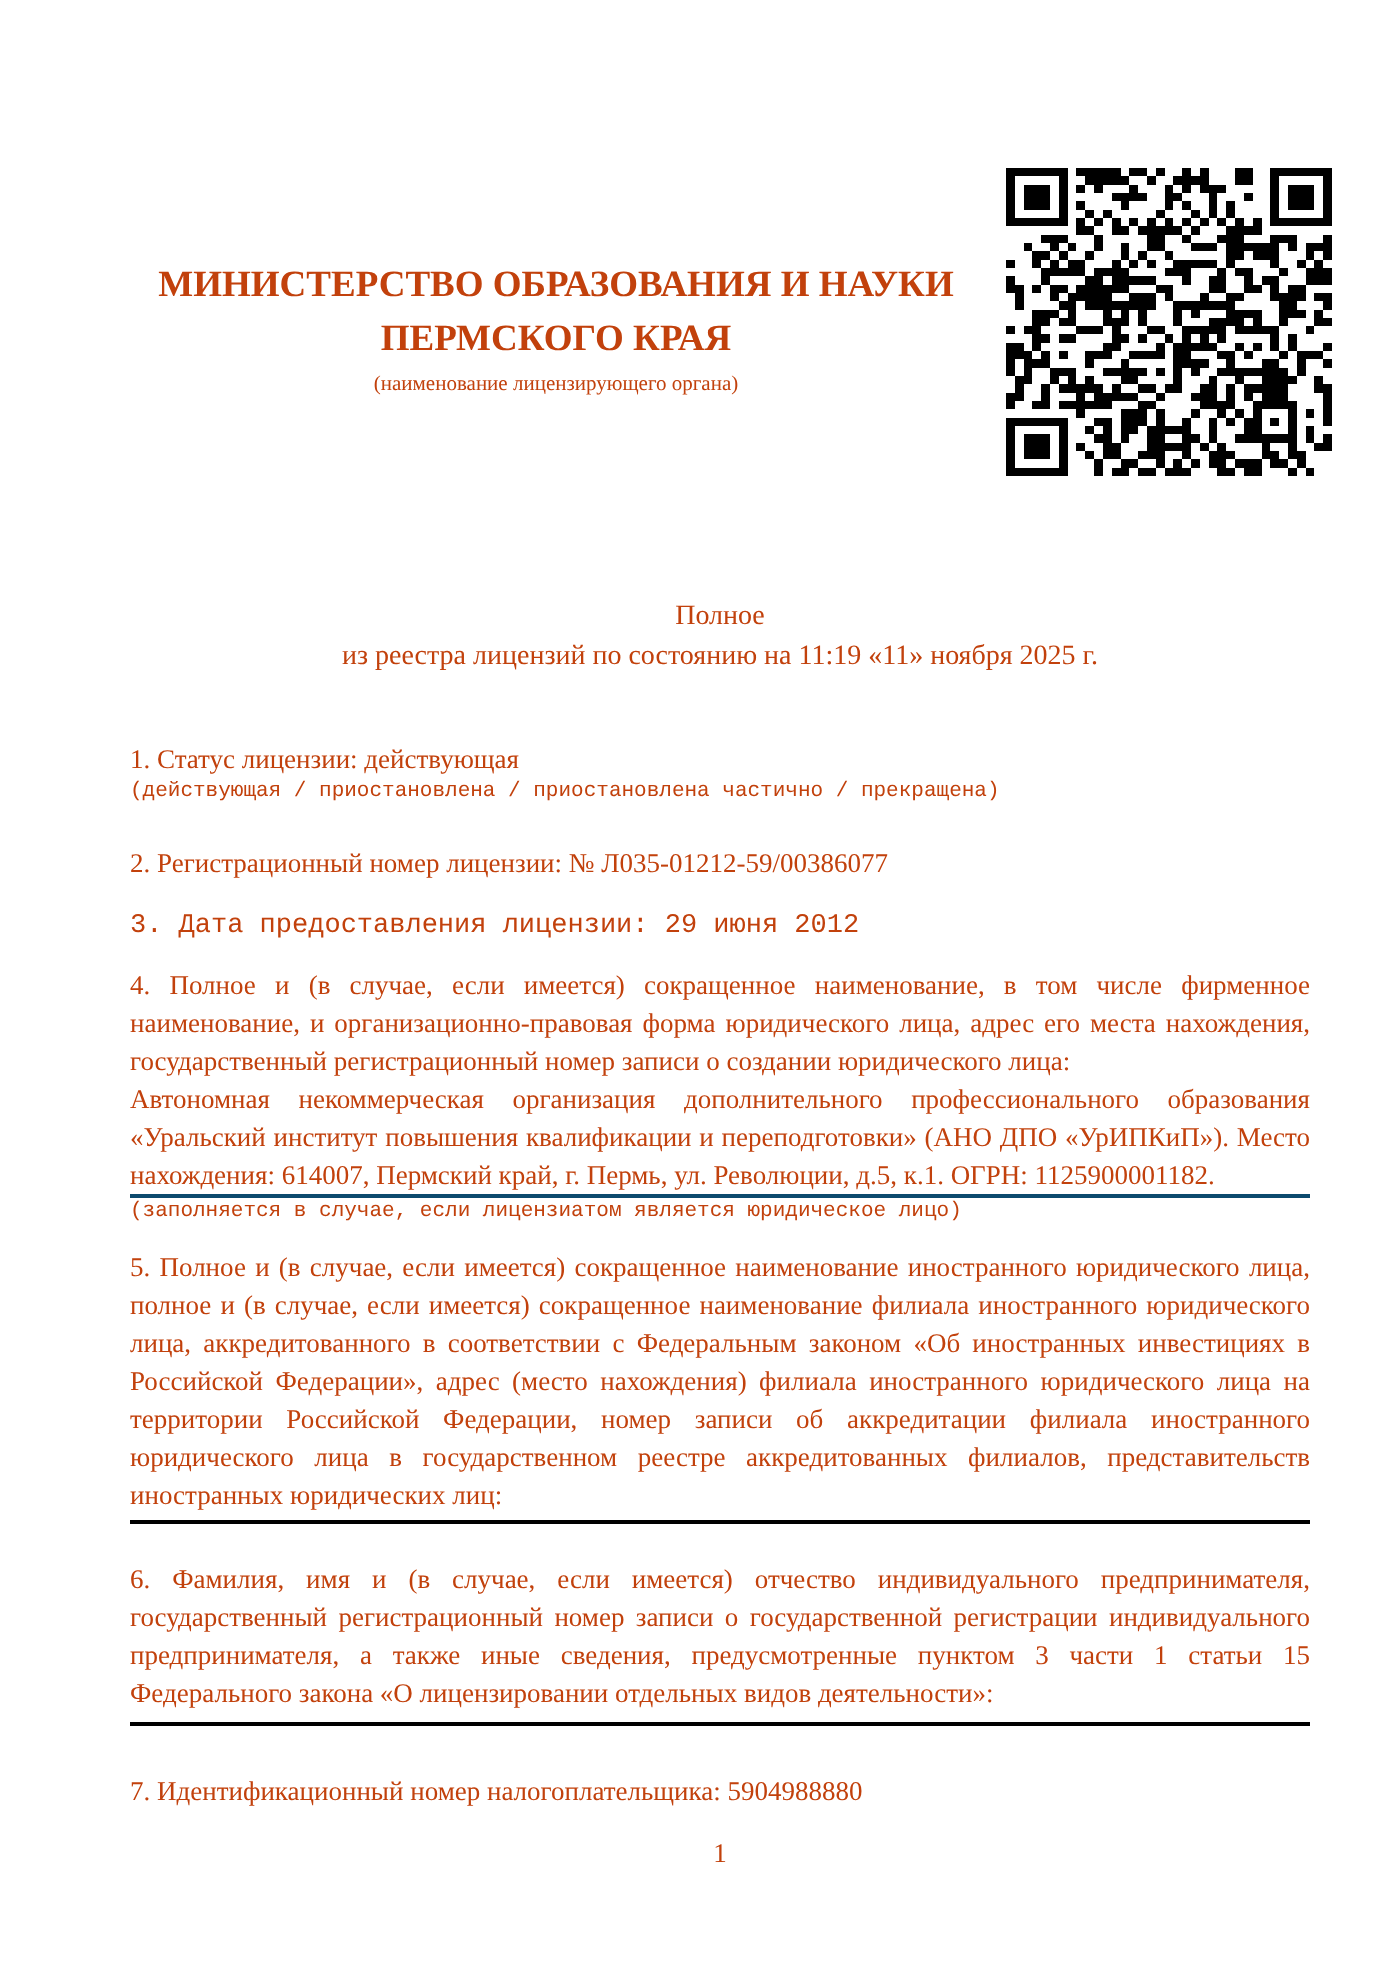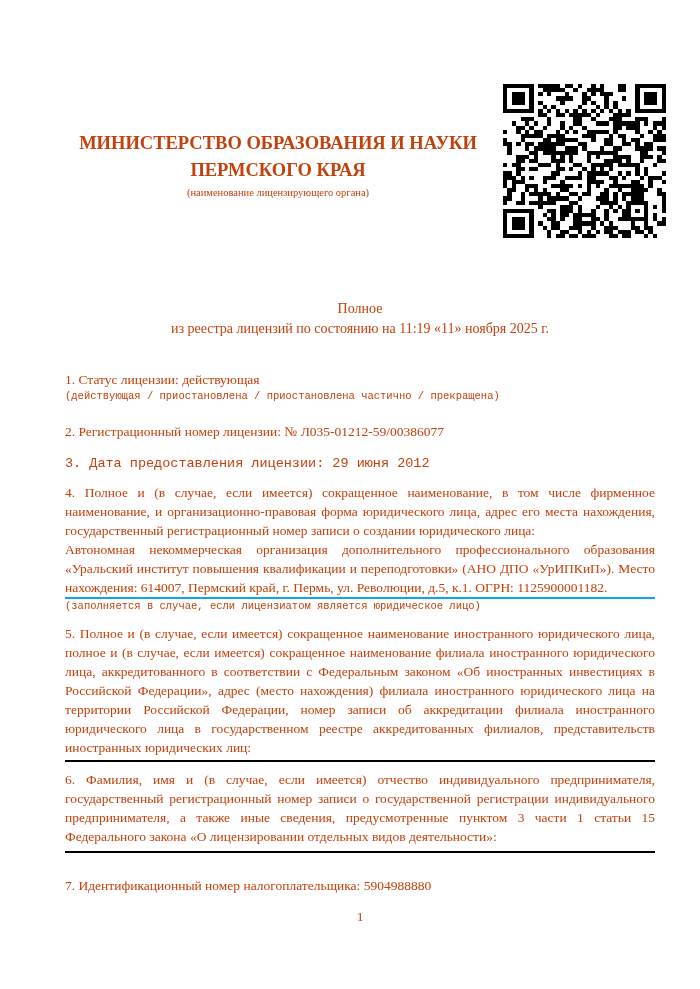--- a/index.html
+++ b/index.html
@@ -15,28 +15,28 @@
   .ministry-line{font-weight:700;font-size:18.5px;line-height:27px;white-space:nowrap;}
   .ministry-caption{font-size:10.5px;line-height:14px;margin-top:2px;}
   
   .content{position:absolute;left:65px;top:299px;width:590px;font-size:13.5px;line-height:19px;}
   .doc-title{text-align:center;font-size:14px;line-height:20px;}
   .doc-title div{white-space:nowrap;}
   p{margin:0;}
   .para{text-align:justify;text-align-last:left;}
   .caption{font-size:10.5px;line-height:15px;padding-right:76px;font-family:Liberation Mono, monospace;}
   .rule{border-top:2px solid #000;height:0;}
-  .underlined{border-bottom:2px solid #0ea5e9;}
+  .underlined{border-bottom:2px solid #0c4a6e;}
   .mt-item1{margin-top:31px;}
   .mt-item2{margin-top:18px;}
   .mt-item3{margin-top:13px;font-family:Liberation Mono, monospace;}
   .mt-sec4{margin-top:10px;}
   .mt-sec5{margin-top:10px;}
   .rule-sec5{margin-top:3px;}
-  .mt-sec6{margin-top:8px;}
+  .mt-sec6{margin-top:18px;}
   .rule-sec6{margin-top:5px;}
   .mt-item7{margin-top:23px;}
   .page-number{margin-top:12px;text-align:center;font-size:13.5px;line-height:19px;}
 </style>
 </head>
 <body>
 
 <div class="page">
 
   <div class="qr">

